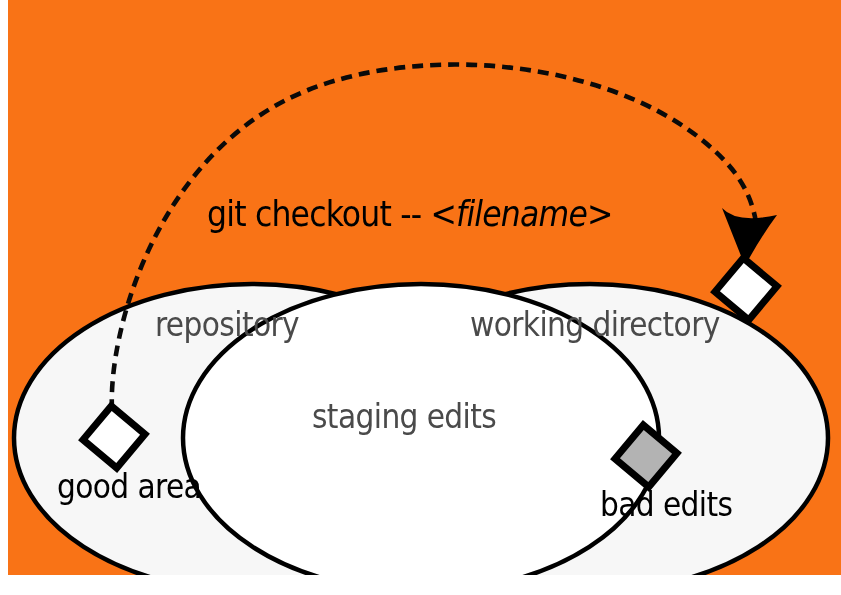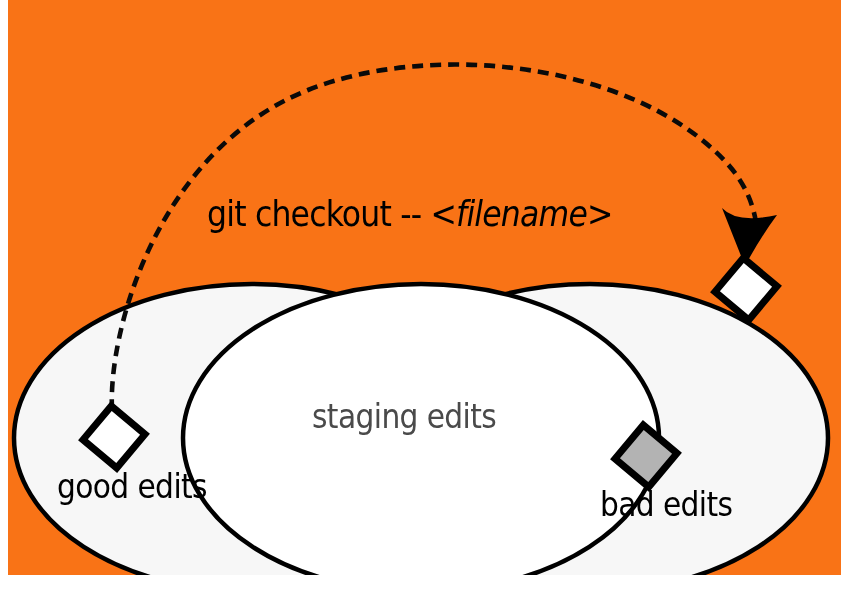--- a/index.html
+++ b/index.html
@@ -135,21 +135,23 @@
     </g>
 
     <g>
       <rect class="file-diamond diamond-gray" x="616" y="434" width="44" height="44" transform="rotate(40 638 456)"></rect>
     </g>
 
   </svg>
 
   <div class="label label-command" id="label-command"><span>git checkout -- </span><span class="cmd-arg">&lt;filename&gt;</span></div>
 
+  <div class="label label-region" id="label-repository">repository</div>
 
+  <div class="label label-region" id="label-working-dir">working directory</div>
 
   <div class="label label-region" id="label-staging-area">staging edits</div>
 
-  <div class="label label-marker" id="label-good-file">good edits</div>
+  <div class="label label-marker" id="label-good-file">good area</div>
 
   <div class="label label-marker" id="label-bad-edits">bad edits</div>
 
 </div>
 
 </body></html>

